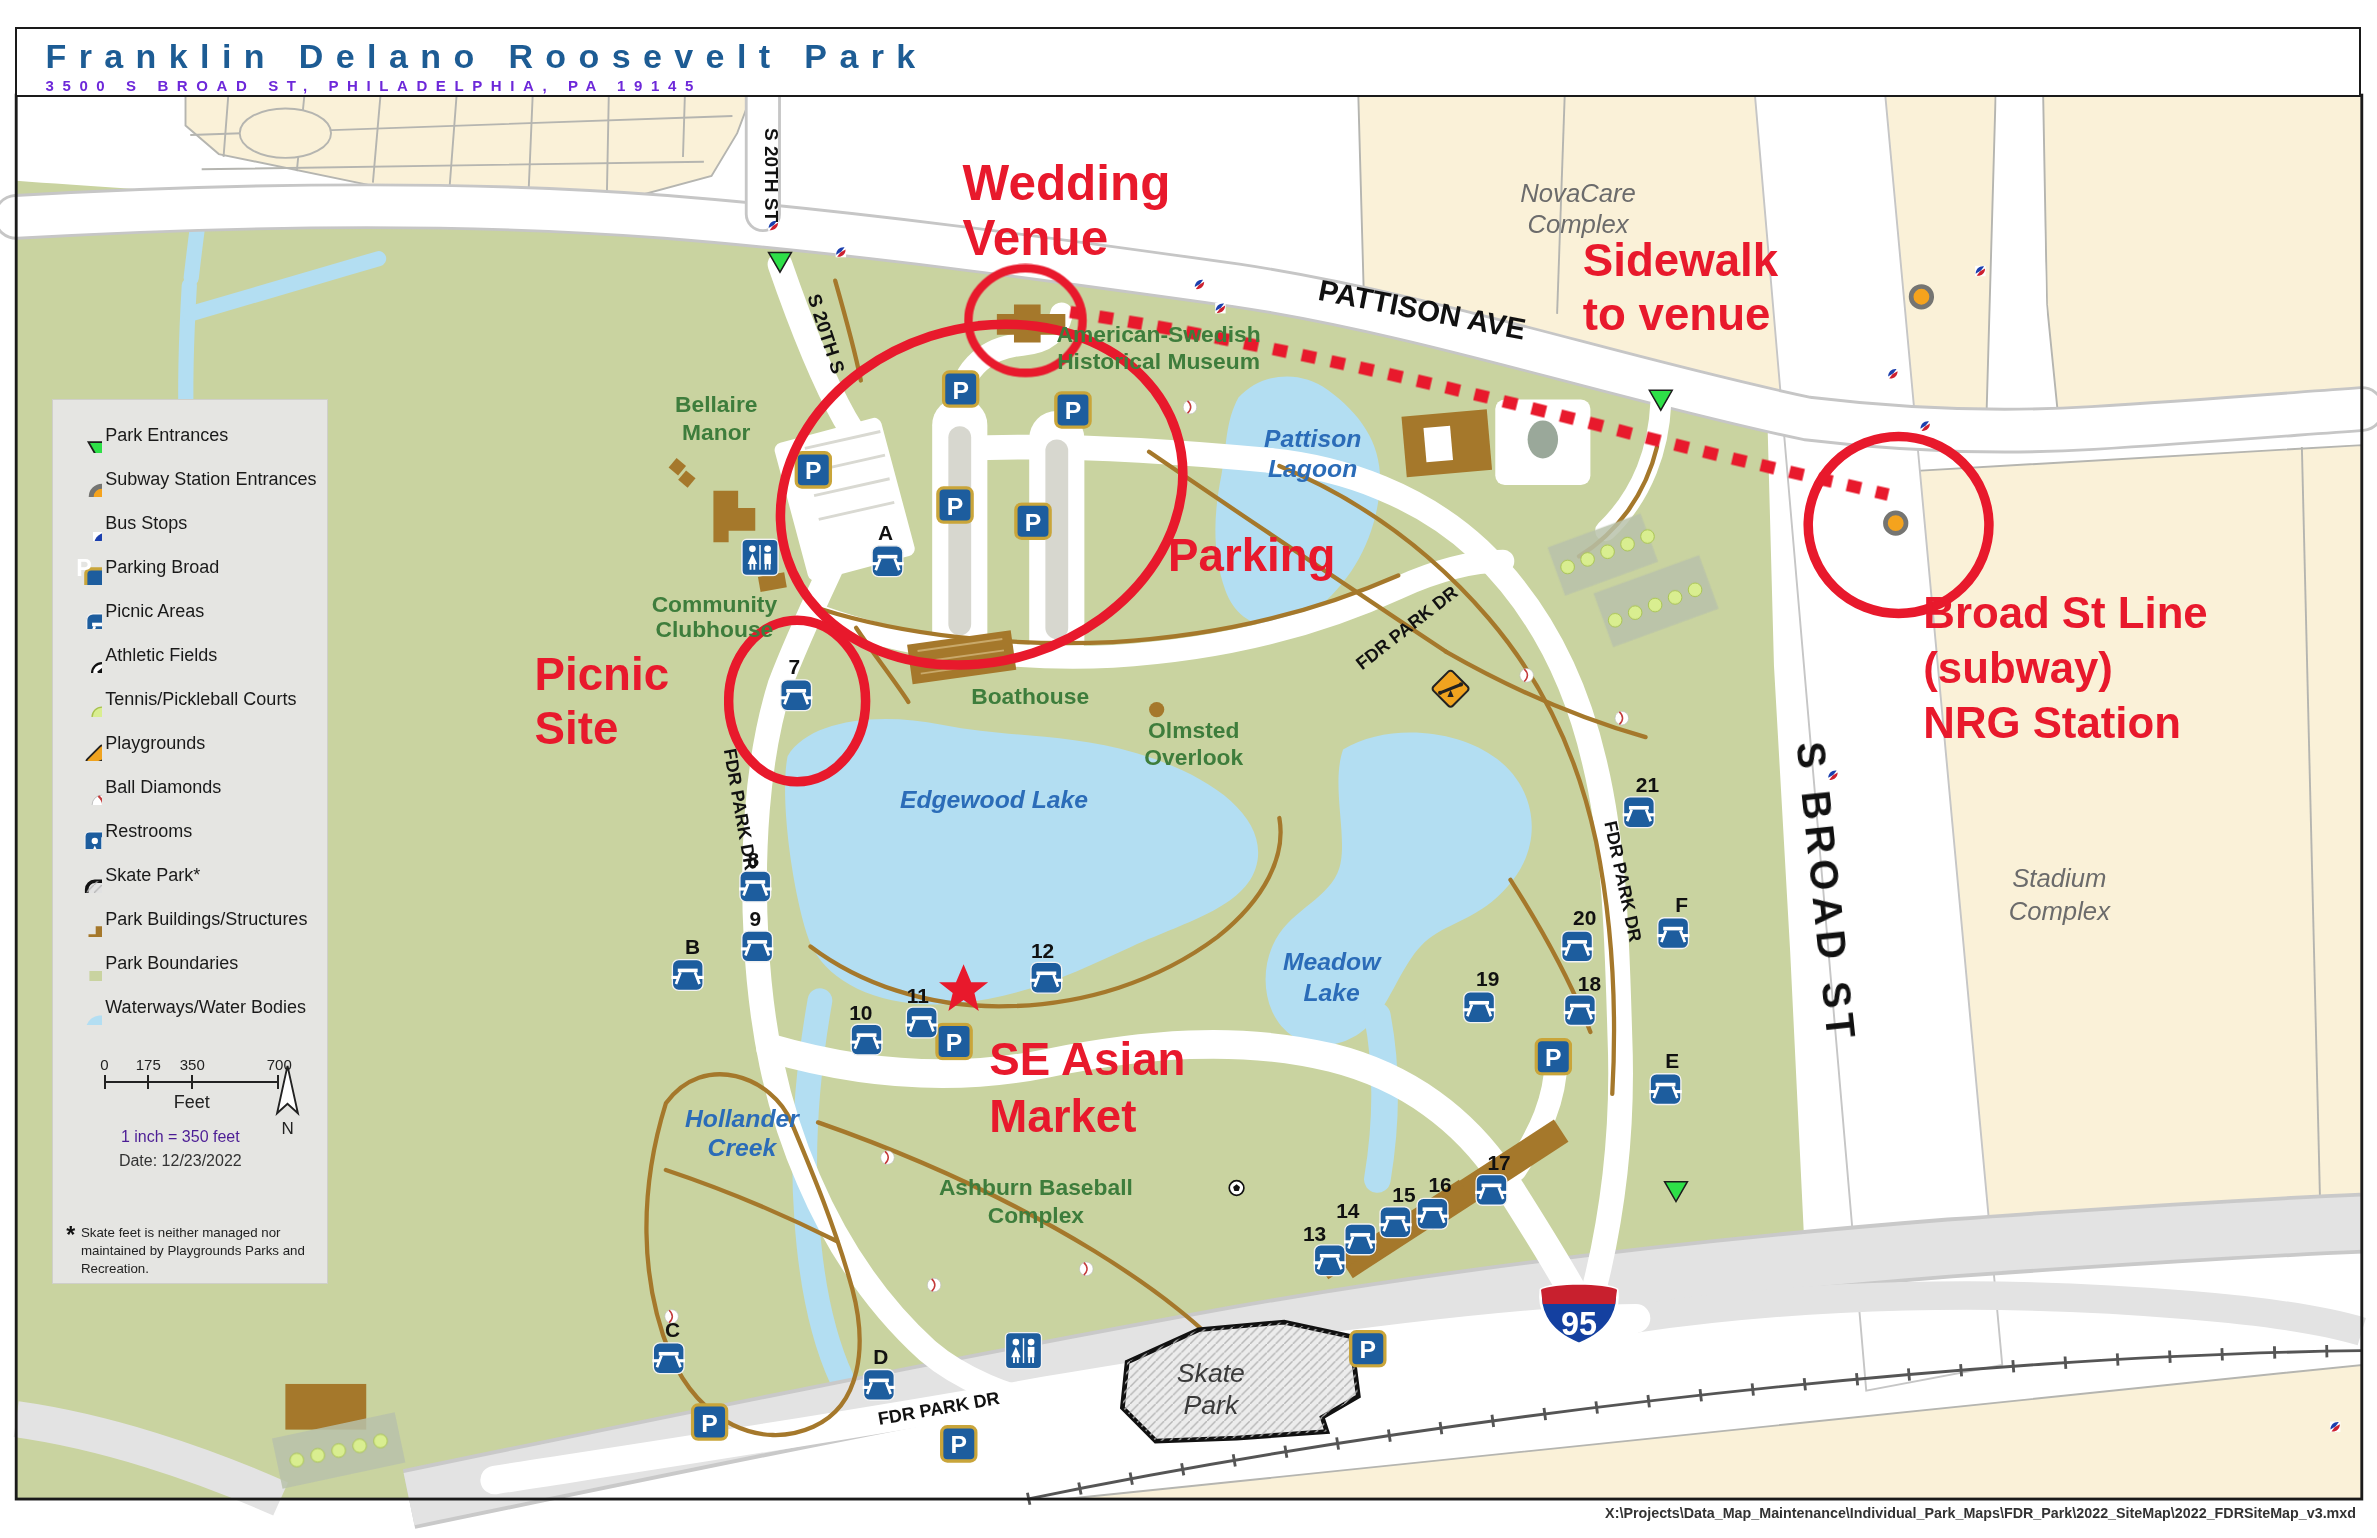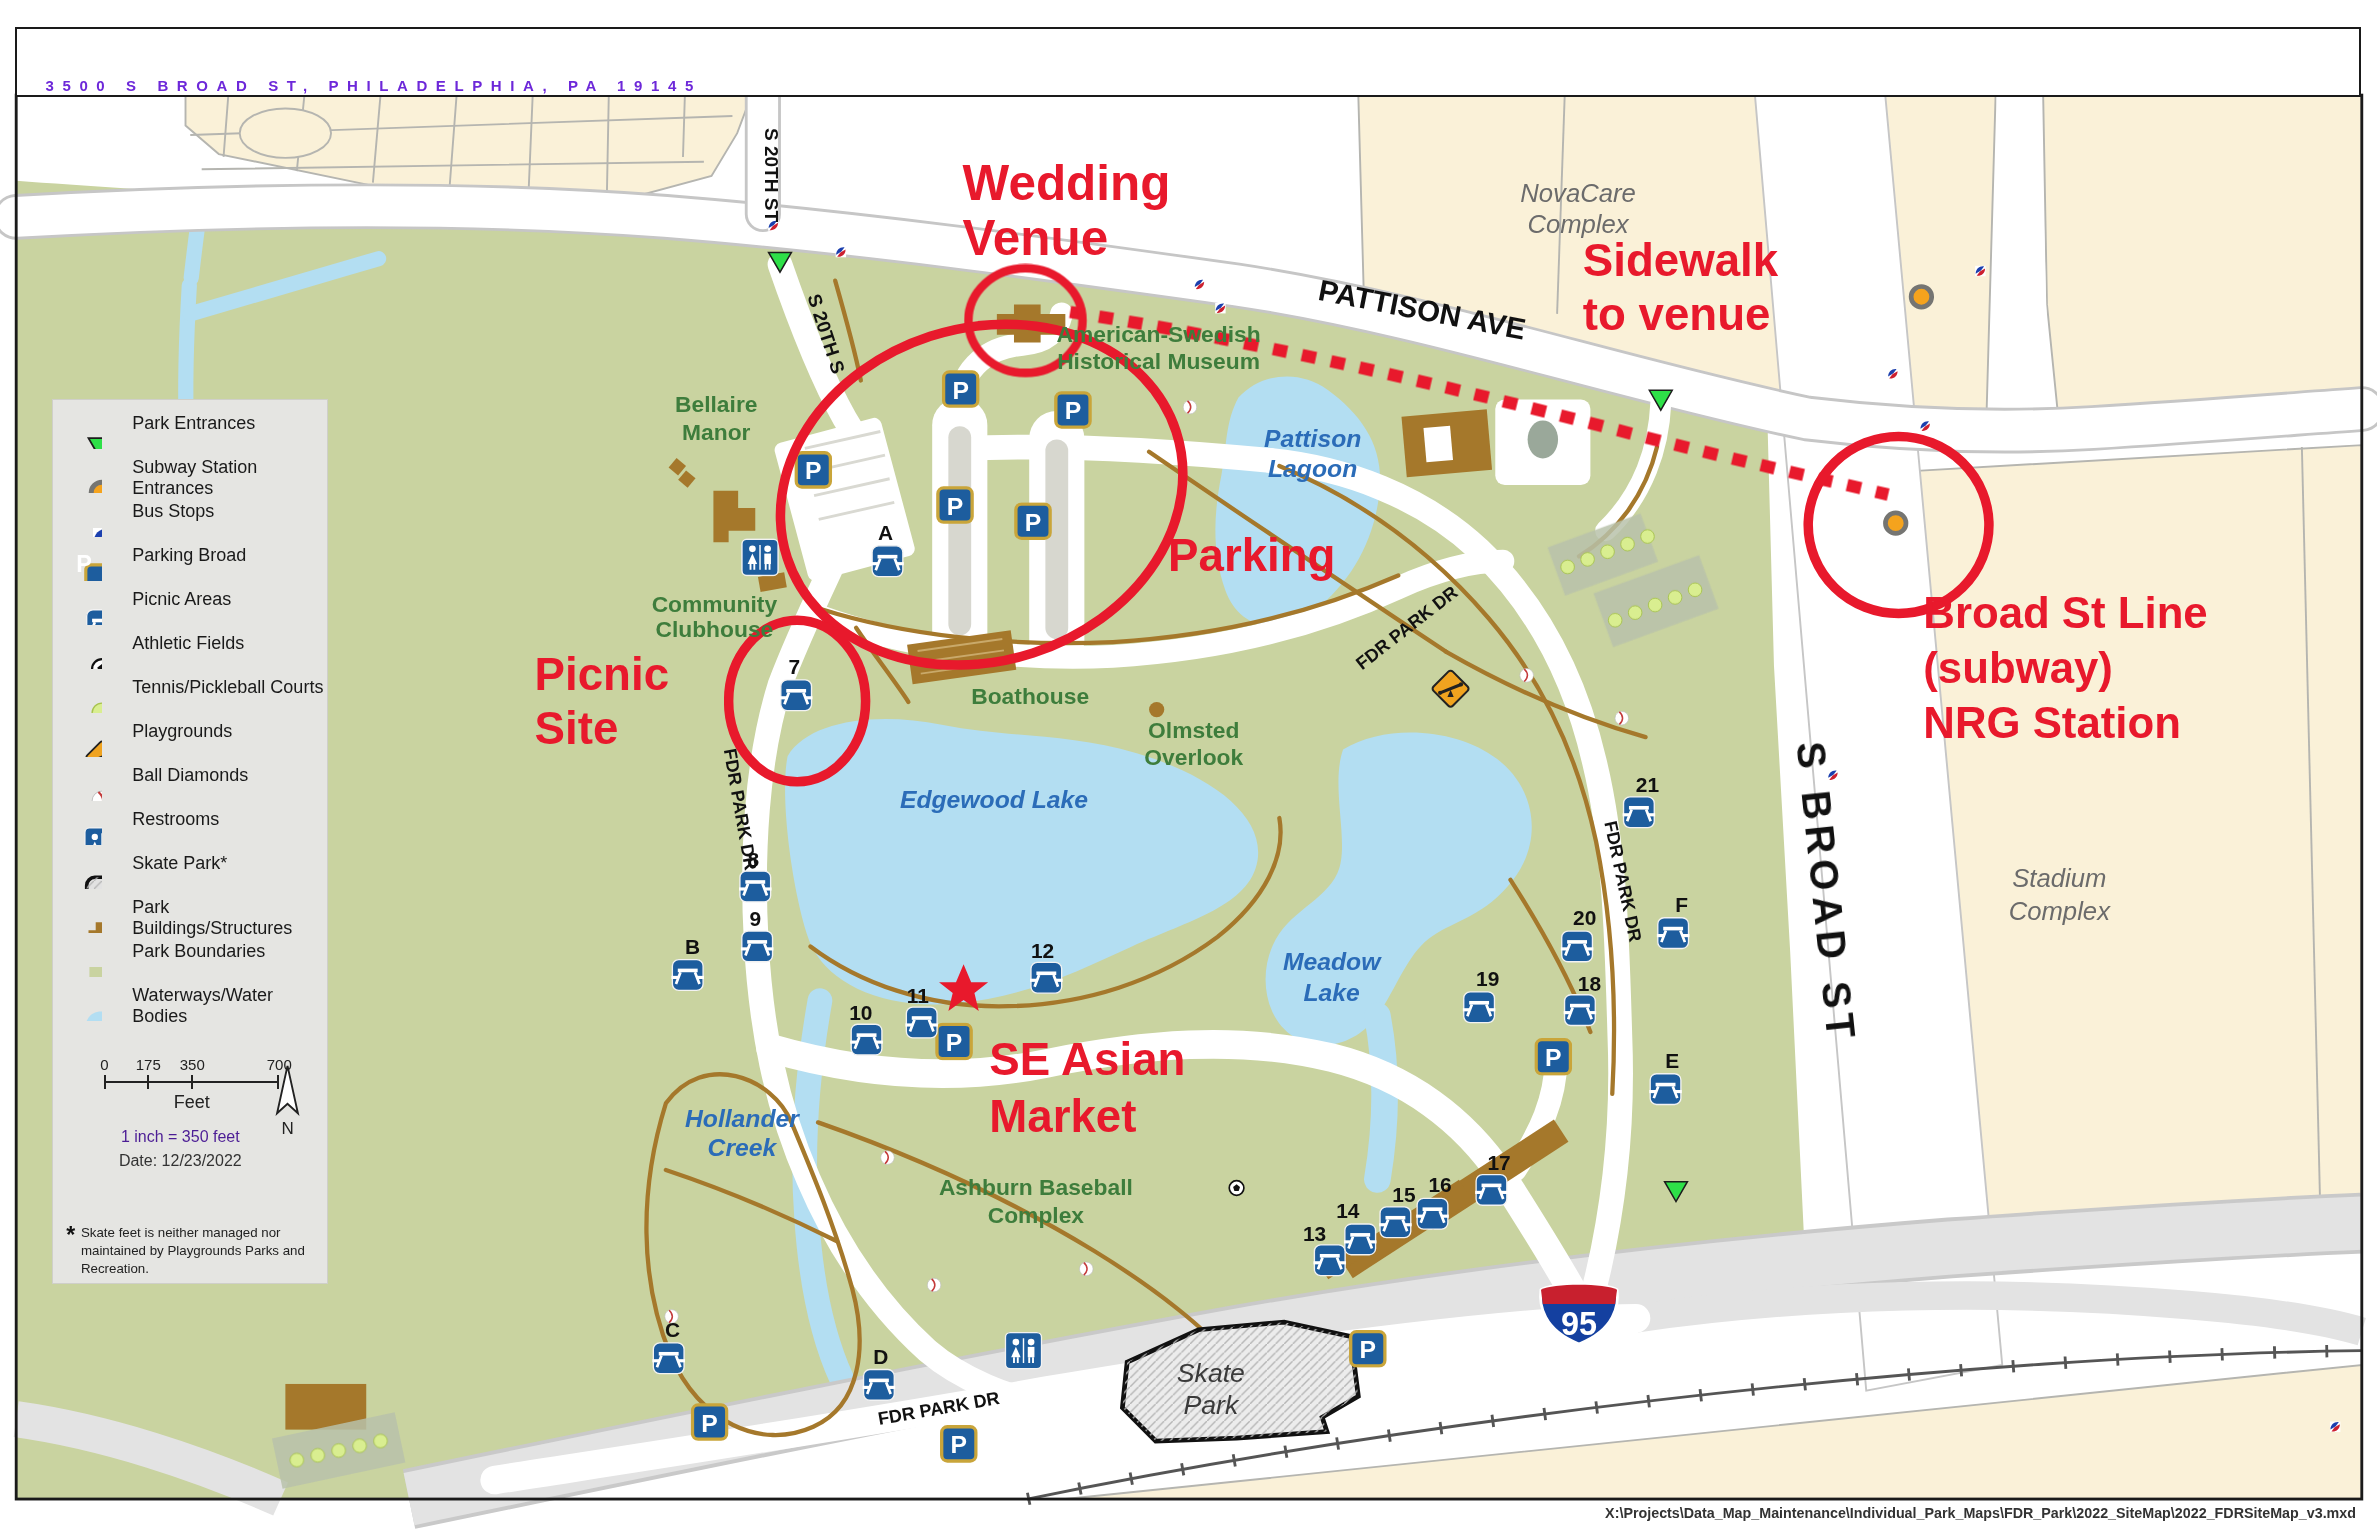--- a/index.html
+++ b/index.html
@@ -20,21 +20,21 @@
   .badge .b2{color:#d9b64f;font-size:14.3px;font-weight:bold;letter-spacing:1px;}
   .badge .b3{color:#bcd6e8;font-size:10.5px;font-weight:bold;letter-spacing:1.9px;}
   .org{display:flex;flex-direction:column;}
   .org .o1{font-family:"Liberation Serif",serif;font-weight:bold;color:#2b6099;
            font-size:24px;letter-spacing:6.7px;}
   .org .o2{font-family:"Liberation Serif",serif;font-weight:bold;color:#2b6099;
            font-size:31px;letter-spacing:2.9px;}
   
   #legend{position:absolute;left:52px;top:399px;width:276px;height:885px;background:#e5e5e2;
           border:1px solid #cfcfc9;z-index:2;box-sizing:border-box;padding:13.3px 0 0 13.3px;}
-  .lrow{display:flex;gap:30px;height:44px;}
+  .lrow{display:flex;align-items:center;gap:3px;height:44px;}
   .licon{width:36px;height:36px;flex:0 0 36px;}
   .llabel{font-size:18px;color:#1a1a1a;}
   .scalewrap{position:relative;margin-top:27px;height:143px;}
   .ticknums{position:relative;height:19px;width:190px;margin-left:38px;}
   .ticknums span{position:absolute;font-size:15px;color:#222;transform:translateX(-50%);}
   .sbar{position:relative;margin-left:38px;width:175px;height:13.3px;border-bottom:0;}
   .sbar .axis{position:absolute;left:0;top:5.7px;width:175px;height:1.9px;background:#222;}
   .sbar .t{position:absolute;top:0;width:1.9px;height:13.3px;background:#222;}
   .feet{margin-left:38px;width:175px;text-align:center;font-size:18px;color:#222;margin-top:3.8px;}
   .ratio{width:228px;text-align:center;font-size:16px;color:#4c1d95;margin-top:15px;}
@@ -436,20 +436,21 @@
       <text class="red-ann" font-size="48" x="1040" y="1190">Market</text>
       <text class="red-ann" font-size="46" x="2022" y="660">Broad St Line</text>
       <text class="red-ann" font-size="46" x="2022" y="718">(subway)</text>
       <text class="red-ann" font-size="46" x="2022" y="776">NRG Station</text>
     </g>
 
     <rect x="17" y="100" width="2466" height="1476" fill="none" stroke="#1a1a1a" stroke-width="3"></rect>
   </svg>
 
   <div id="header">
+    <div class="title">Franklin Delano Roosevelt Park</div>
     <div class="subtitle">3500 S BROAD ST, PHILADELPHIA, PA 19145</div>
   </div>
 
   <div id="legend">
     <div class="lrow">
       <svg class="licon" viewBox="-20 -20 40 40">
           <use href="#sym-entrance"></use>
         </svg>
       <span class="llabel">Park Entrances</span>
     </div>

